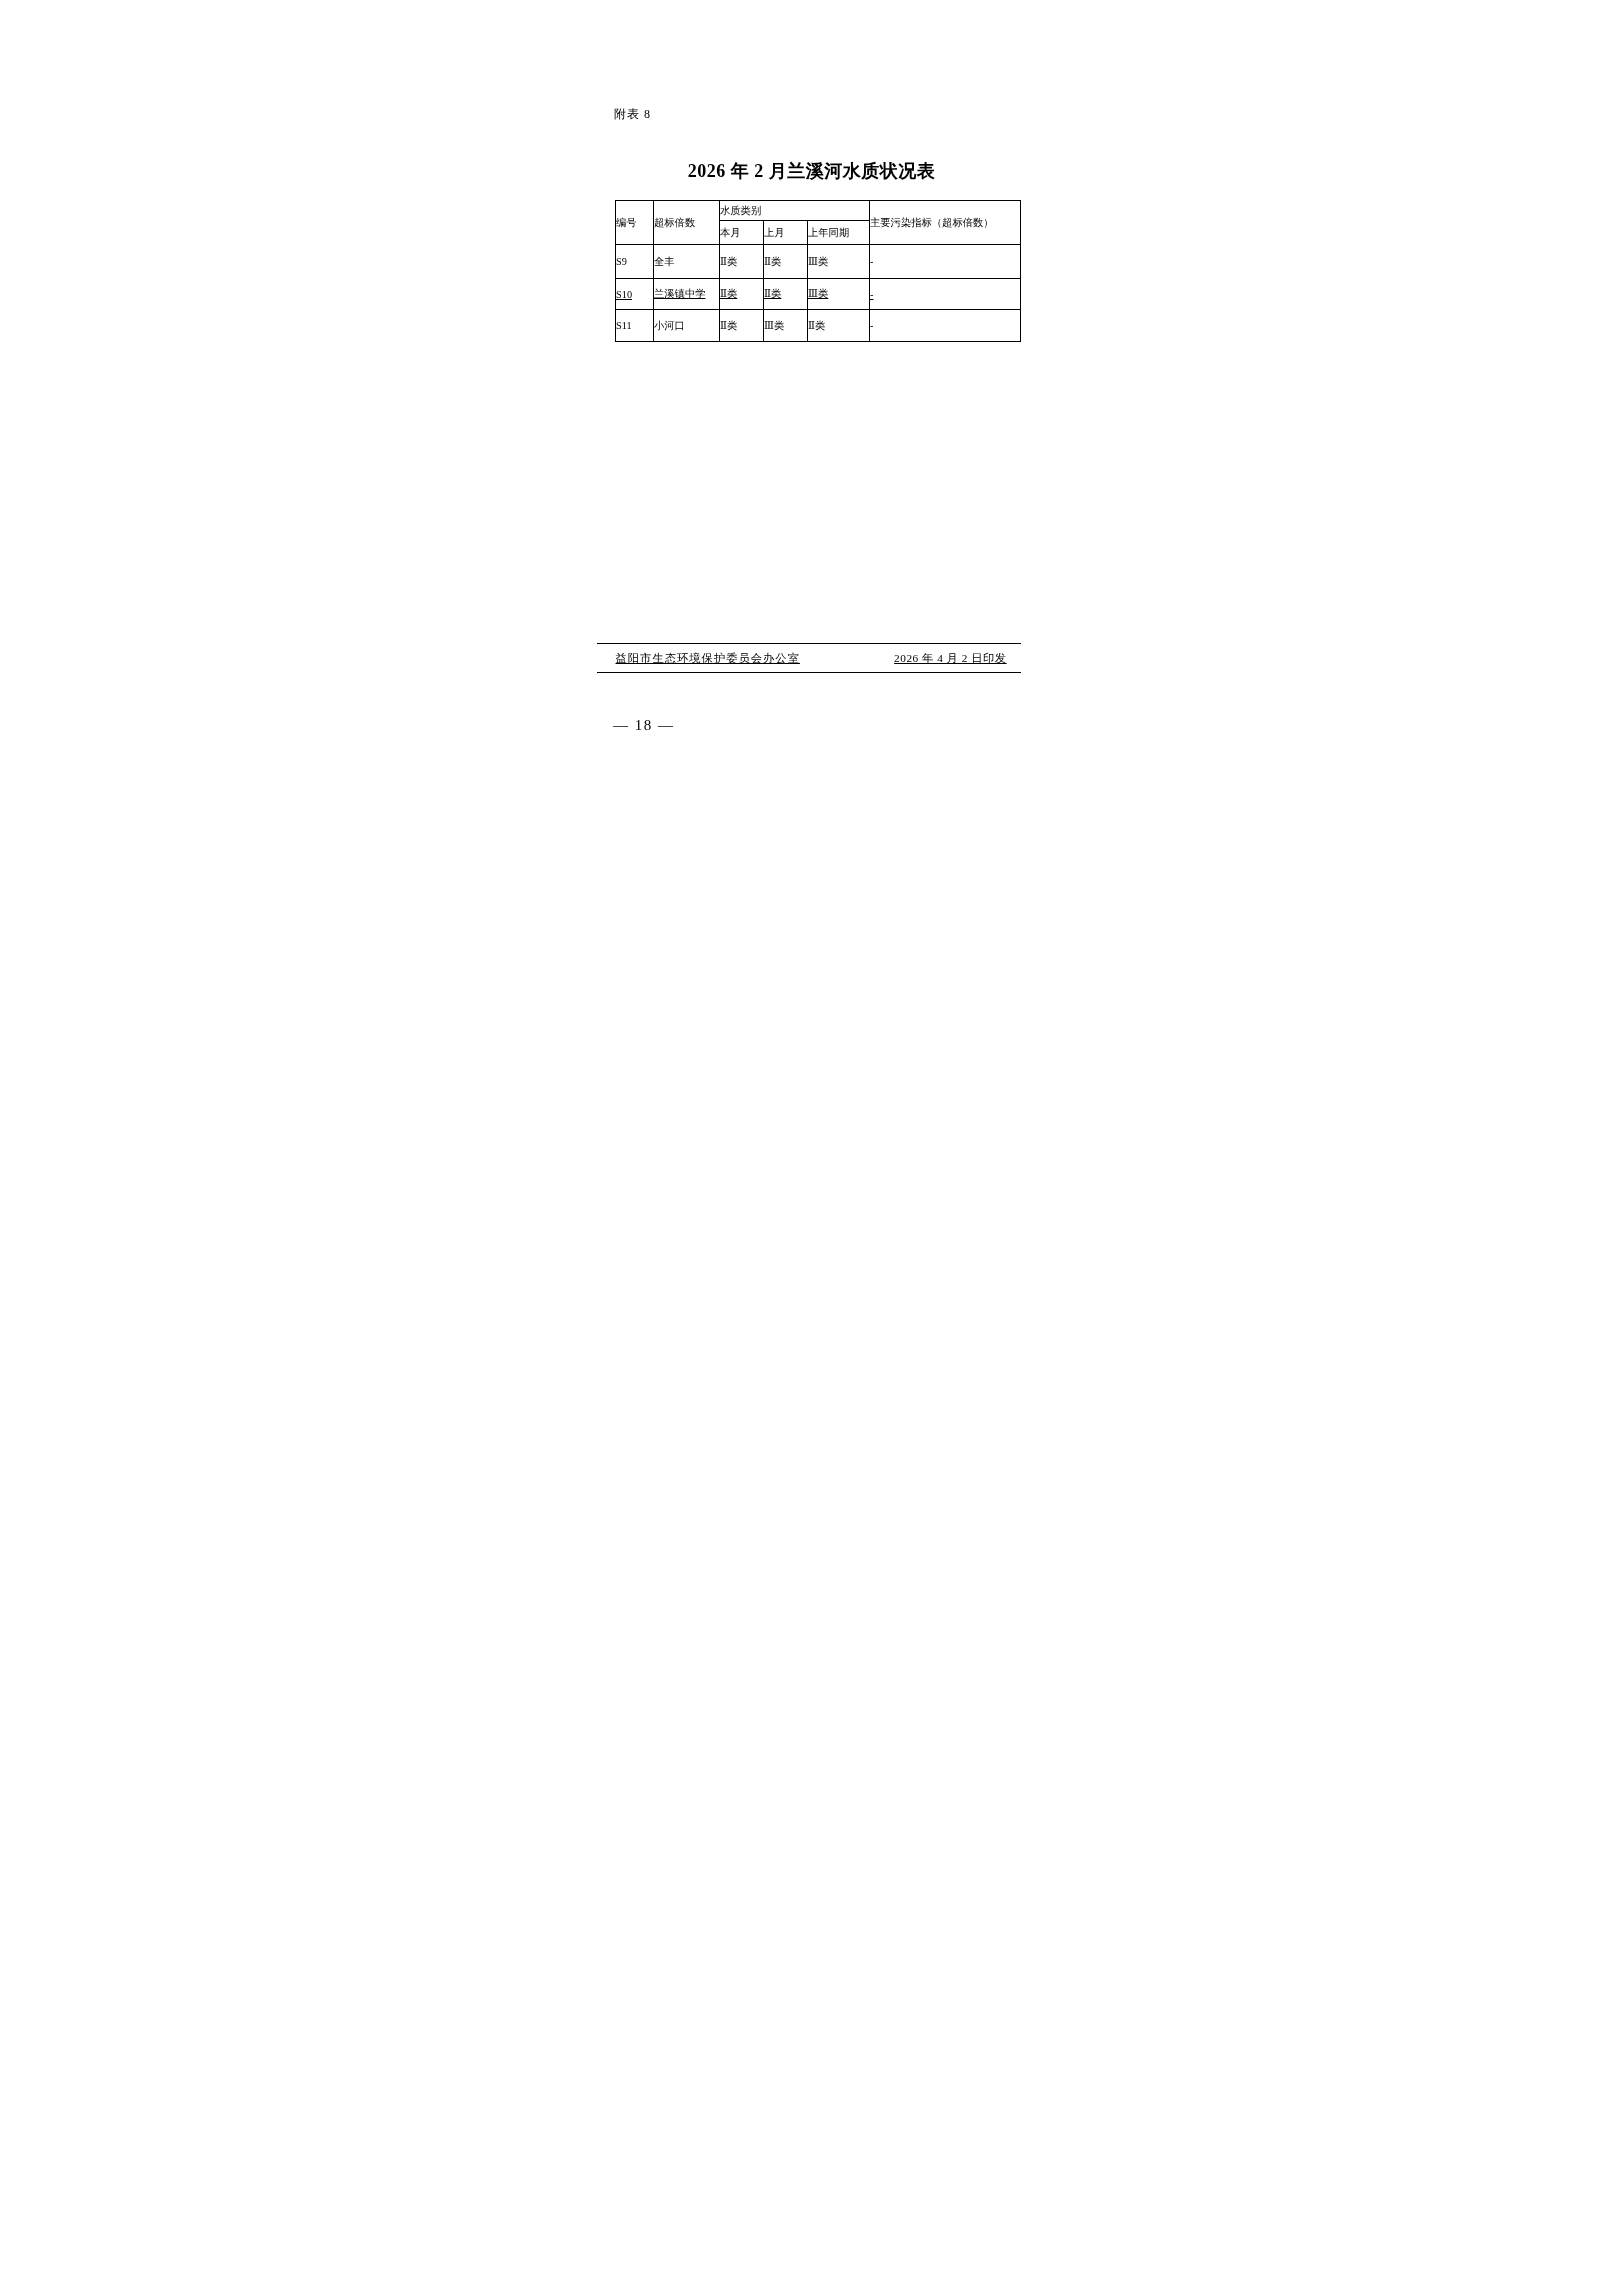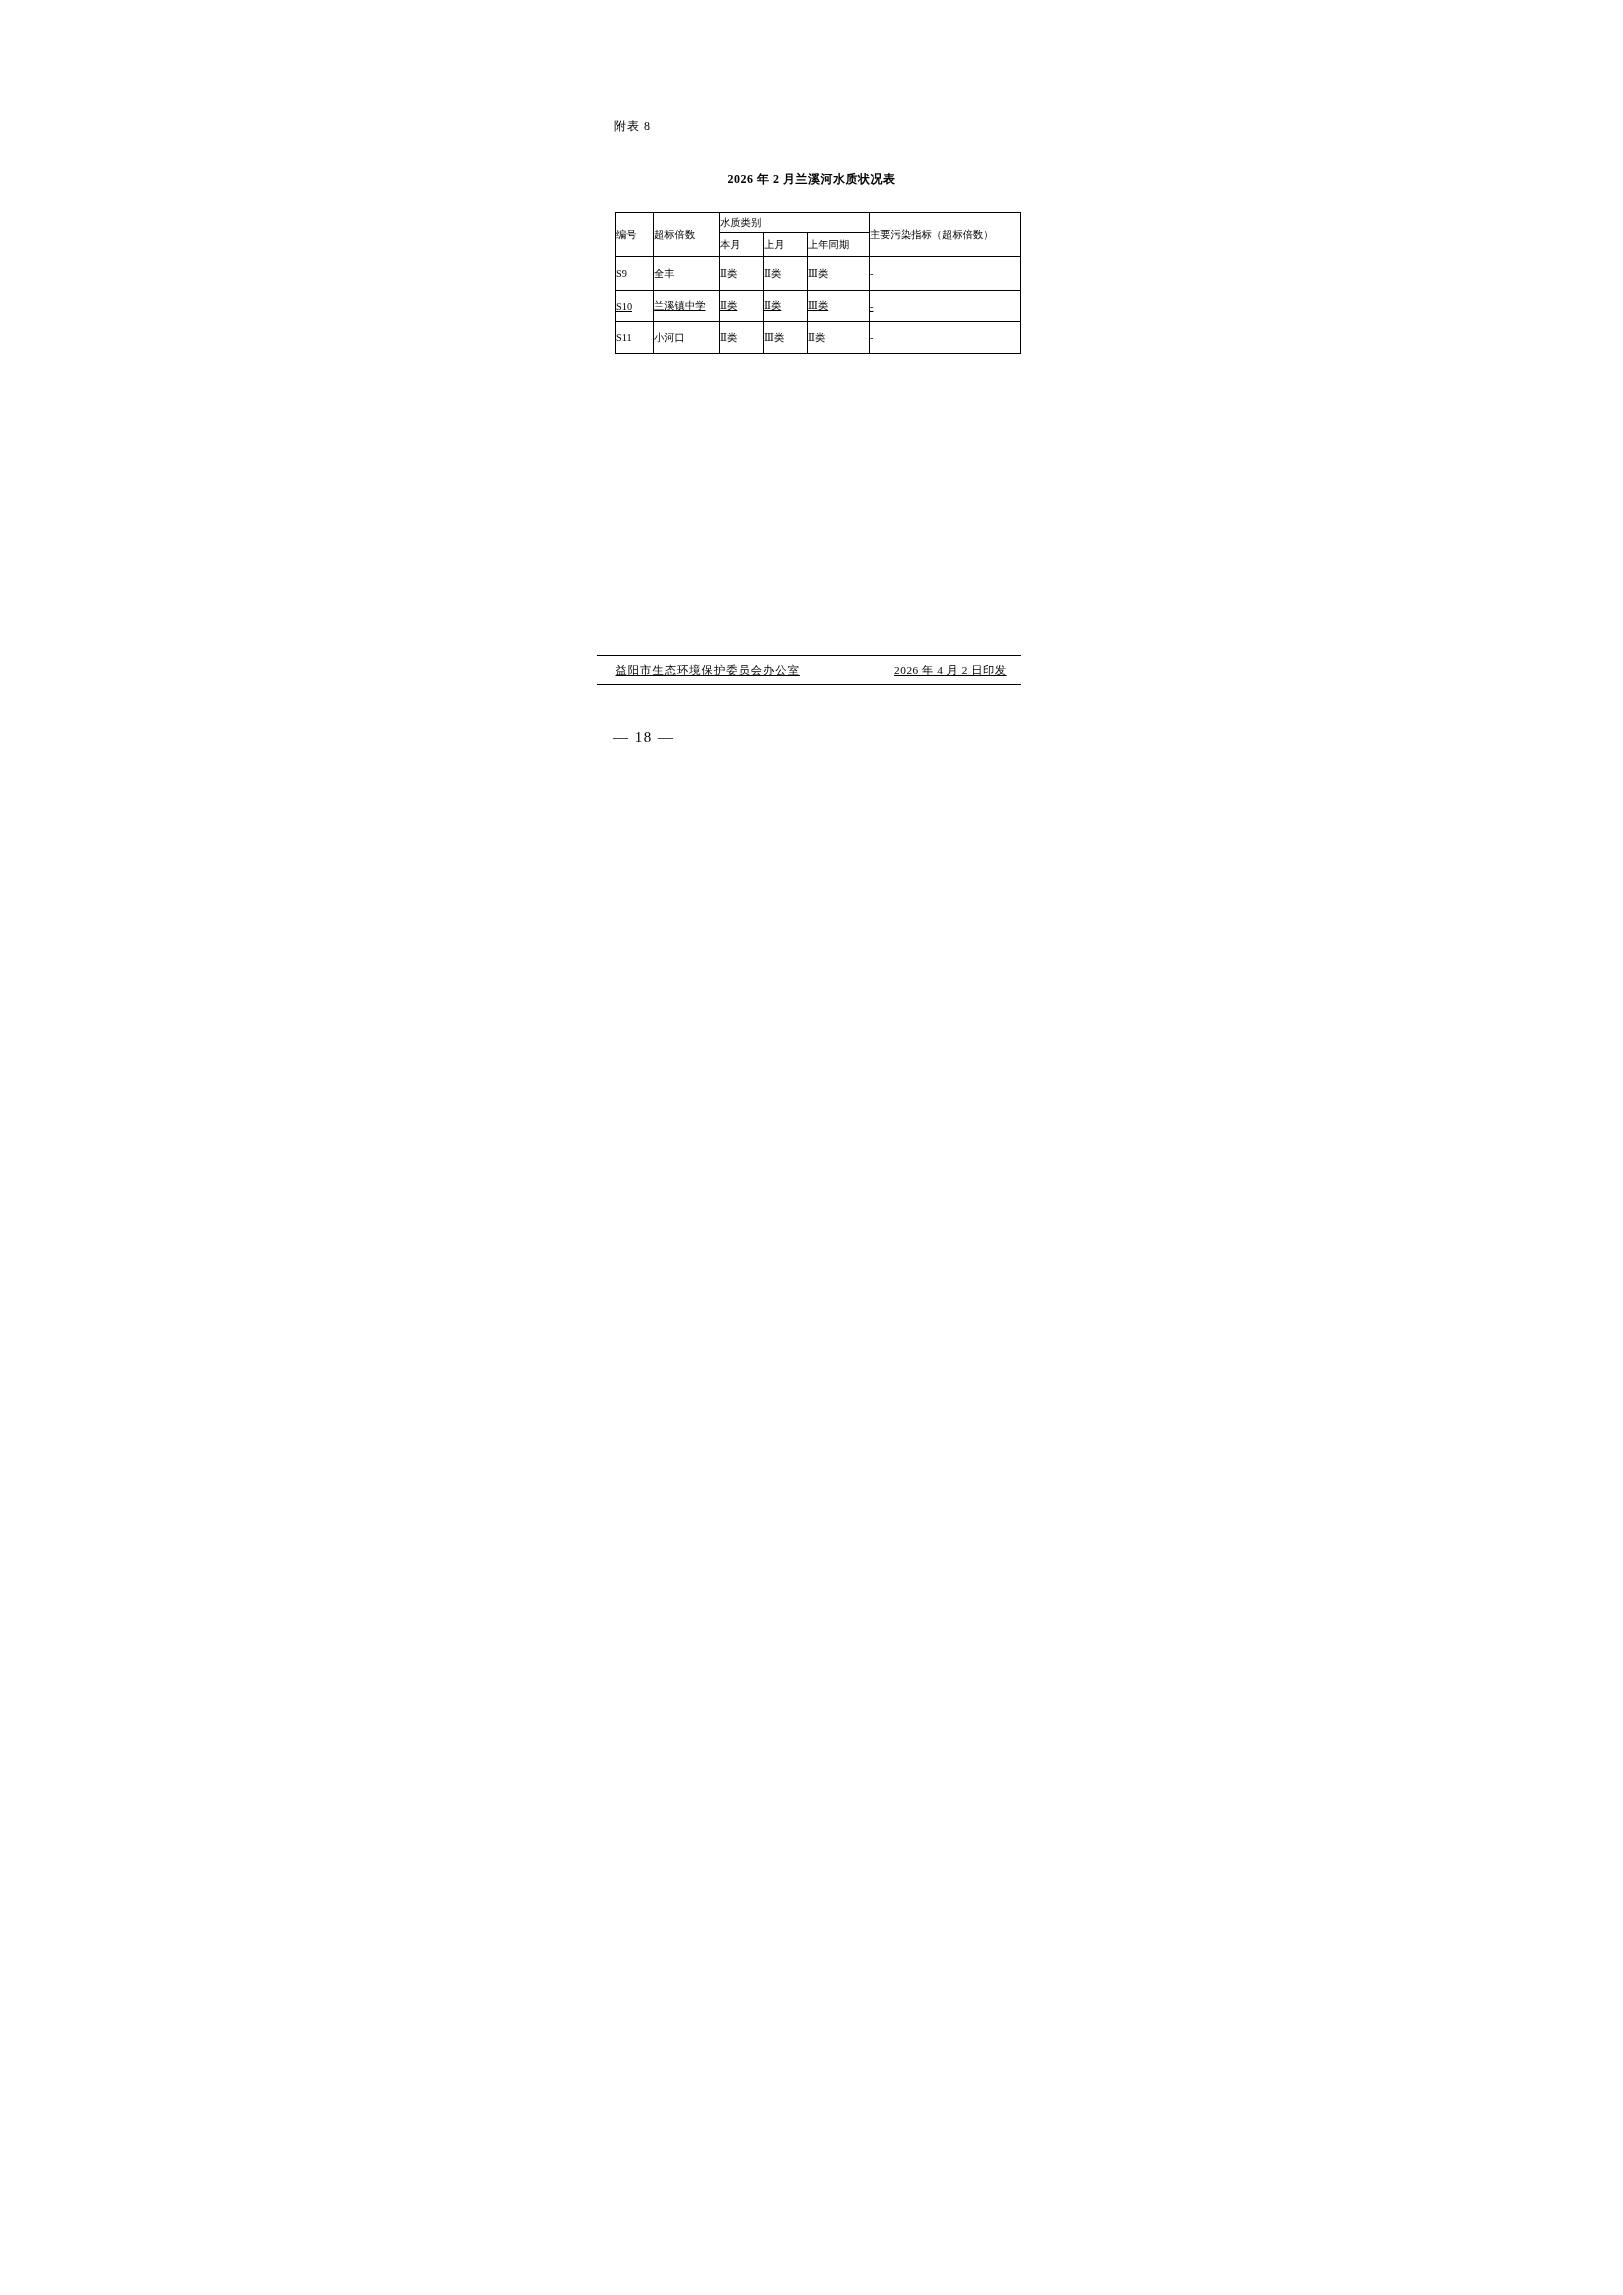--- a/index.html
+++ b/index.html
@@ -1,39 +1,39 @@
 <!DOCTYPE html>
 <html style="font-size:8.2px"><head>
 <meta charset="utf-8">
 <style>
   html, body { margin: 0; padding: 0; background: #ffffff; }
   .page {
     position: relative;
     width: 541px;
     height: 765px;
-    margin: 16px auto;
+    margin: 4px auto;
     background: #ffffff;
     color: #000000;
     font-family: "Liberation Serif", "DejaVu Serif", serif;
     overflow: hidden;
   }
   .appendix-label {
     position: absolute;
     left: 73px;
     top: 102px;
     font-size: 12px;
     letter-spacing: 1px;
   }
   .doc-title {
     position: absolute;
     left: 0;
     right: 0;
     top: 155px;
     text-align: center;
-    font-size: 12px;
+    font-size: 18px;
     font-weight: bold;
     letter-spacing: 0.5px;
     white-space: nowrap;
   }
   table.water-table {
     position: absolute;
     left: 74px;
     top: 196px;
     border-collapse: collapse;
     table-layout: fixed;

